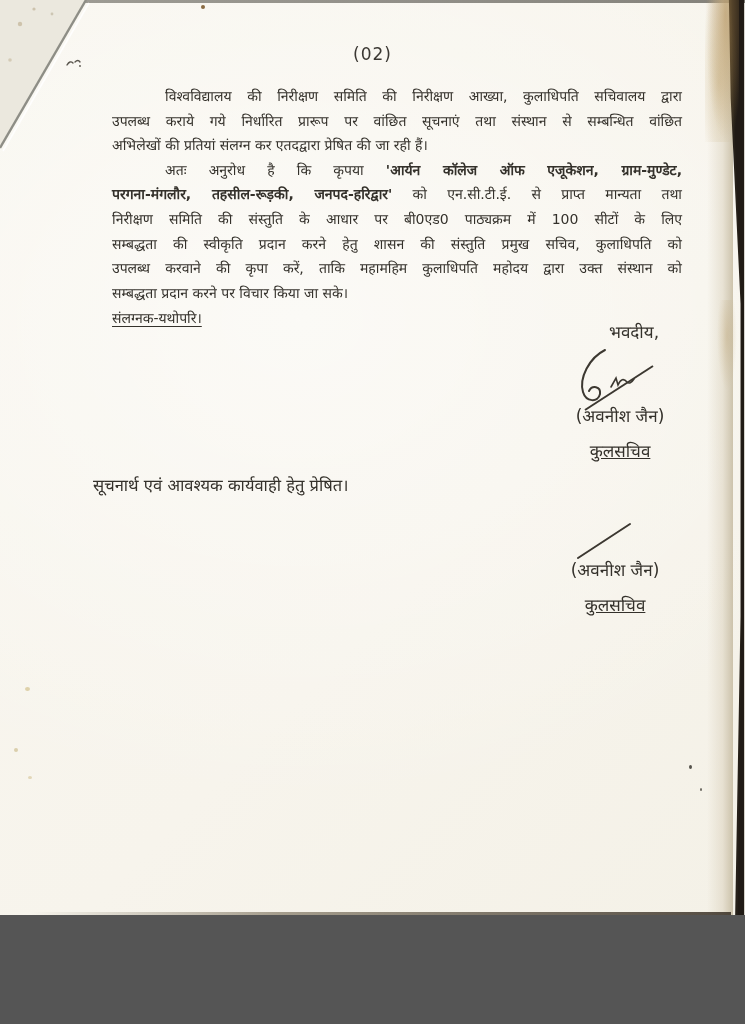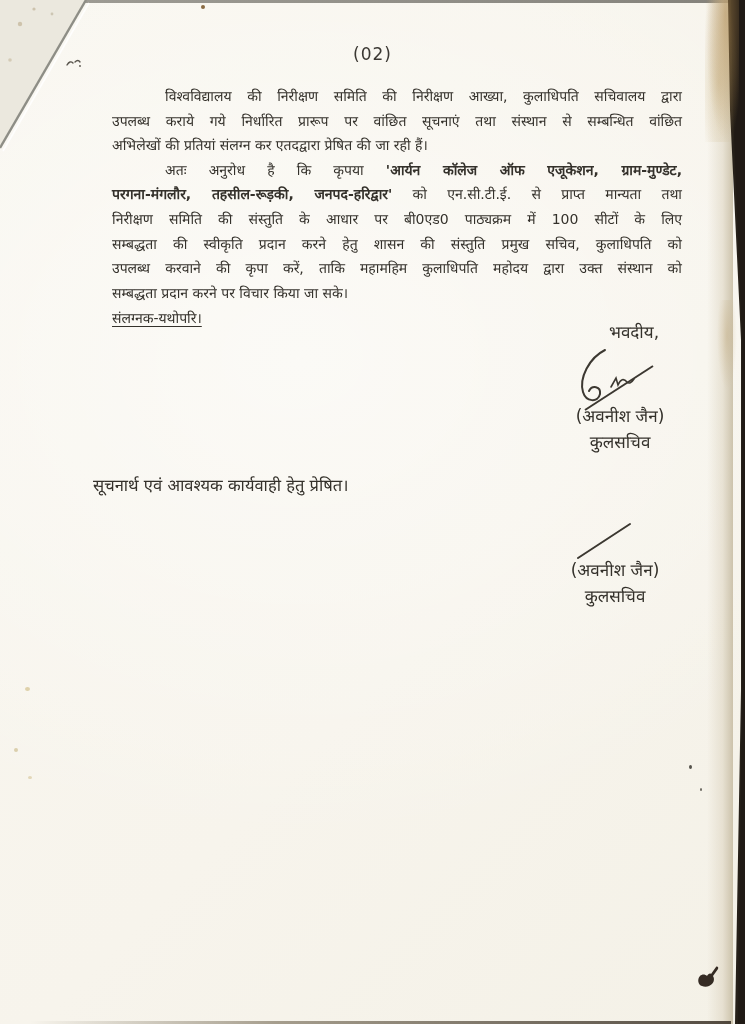--- a/index.html
+++ b/index.html
@@ -1,18 +1,18 @@
 <!DOCTYPE html>
 <html style="--c-paper: #f9f7f0; --c-ink: #34312b; --c-edge_dark: #262019; --c-fold_fill: #eae7dc; --c-stain: #c2a368;"><head>
 <meta charset="utf-8">
 <style>
   html,body{margin:0;padding:0;background:#555;}
   #page{
     position:relative;
-    width:745px;height:1024px;
+    width:745px;height:915px;
     margin:0 auto;
     background:
       radial-gradient(ellipse 900px 700px at 40% 35%, rgba(255,255,255,.5), rgba(255,255,255,0) 70%),
       linear-gradient(135deg, var(--c-paper,#f9f7f0) 0%, #f7f4ec 60%, #f4f1e7 100%);
     overflow:hidden;
     font-family:"DejaVu Sans","Liberation Sans",sans-serif;
     color:var(--c-ink,#34312b);
   }
   
   .top-edge{position:absolute;left:72px;right:0;top:0;height:3px;
@@ -39,21 +39,21 @@
     font-size:14px;line-height:24.6px;}
   .line{white-space:normal;}
   .jl{text-align:justify;text-align-last:justify;}
   .indent{text-indent:53px;}
   .b{font-weight:700;}
   .enclosure{text-decoration:underline;text-underline-offset:3px;margin-top:1px;}
   .sig1{position:absolute;left:535px;top:320px;width:170px;text-align:center;}
   .sig1 .closing{font-size:17px;text-align:center;padding-left:28px;}
   .scribble{position:absolute;left:20px;top:14px;}
   .sig-name{font-size:17px;margin-top:61px;}
-  .sig-title{font-size:17px;margin-top:3px;}
+  .sig-title{font-size:17px;margin-top:12px;text-decoration:underline;}
   .copyblock{position:absolute;left:93px;top:474px;width:585px;
     font-size:16.5px;line-height:23px;}
   .copylabel{text-decoration:underline;text-underline-offset:3px;}
   .sig2{position:absolute;left:530px;top:520px;width:170px;text-align:center;}
   .sig2 .sig-name{margin-top:38px;}
   .slash{position:absolute;left:40px;top:0;}
 </style>
 </head>
 <body>
 

